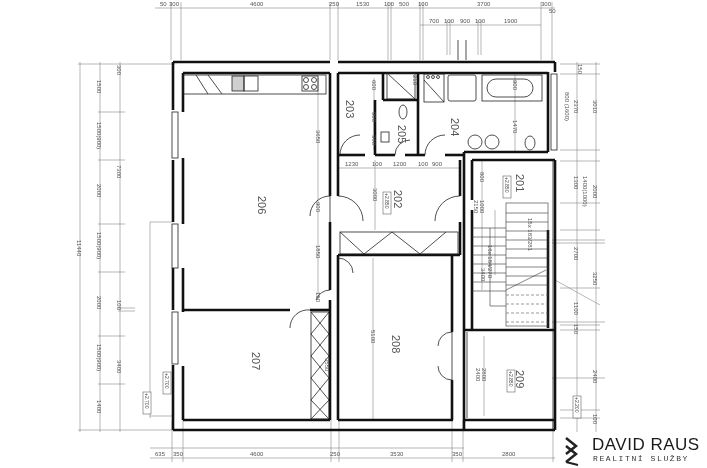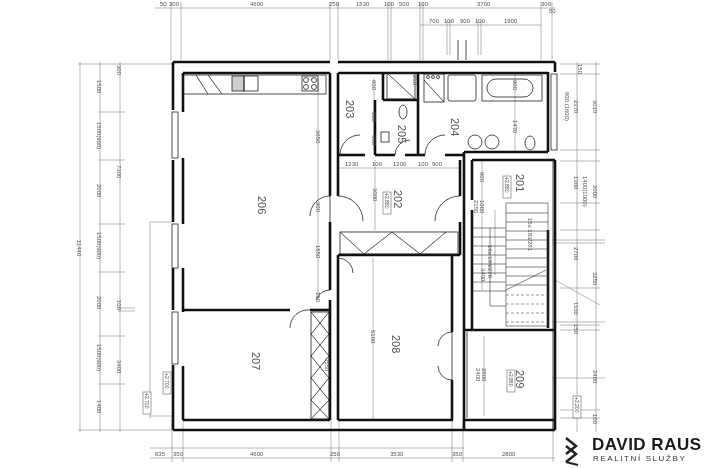--- a/index.html
+++ b/index.html
@@ -2,22 +2,22 @@
 <html><head>
 <meta charset="utf-8">
 <style>
   html,body{margin:0;padding:0;background:#ffffff;}
   body{width:707px;height:468px;position:relative;overflow:hidden;font-family:"Liberation Sans",sans-serif;}
   svg{position:absolute;left:0;top:0;}
   .dim{font-family:"Liberation Sans",sans-serif;font-size:6px;fill:#555;}
   .room{font-family:"Liberation Sans",sans-serif;font-size:11px;fill:#555;}
   .lvl{font-family:"Liberation Sans",sans-serif;font-size:5px;fill:#444;}
   .logo{position:absolute;left:562px;top:432px;width:145px;height:36px;}
-  .logo-name{position:absolute;left:30px;top:3px;font-family:"Liberation Sans",sans-serif;font-weight:bold;font-size:17px;letter-spacing:0.5px;color:#1a1a1a;white-space:nowrap;}
-  .logo-sub{position:absolute;left:31px;top:22px;font-family:Liberation Sans, sans-serif;font-size:8px;letter-spacing:1.6px;color:#333;white-space:nowrap;}
+  .logo-name{position:absolute;left:30px;top:3px;font-family:"Liberation Sans",sans-serif;font-weight:normal;font-size:17px;letter-spacing:0.5px;color:#1a1a1a;white-space:nowrap;}
+  .logo-sub{position:absolute;left:31px;top:22px;font-family:Liberation Mono, monospace;font-size:8px;letter-spacing:1.6px;color:#333;white-space:nowrap;}
   .logo-mark{position:absolute;left:2px;top:4px;}
 </style>
 </head>
 <body>
 
 <svg width="707" height="468" viewBox="0 0 707 468">
 
   <g stroke="#888" stroke-width="0.6" fill="none">
 
     <line x1="155" y1="8" x2="555" y2="8"></line>

